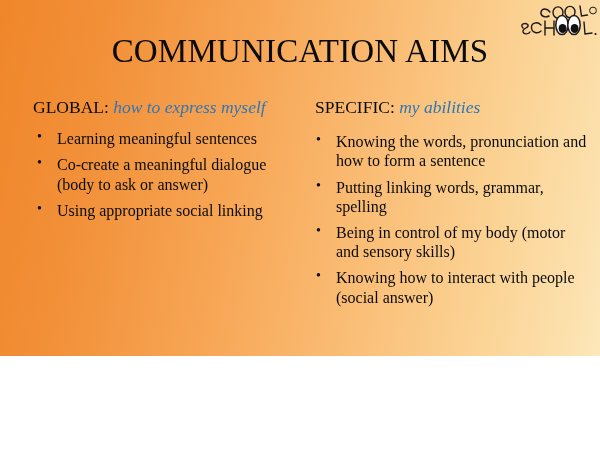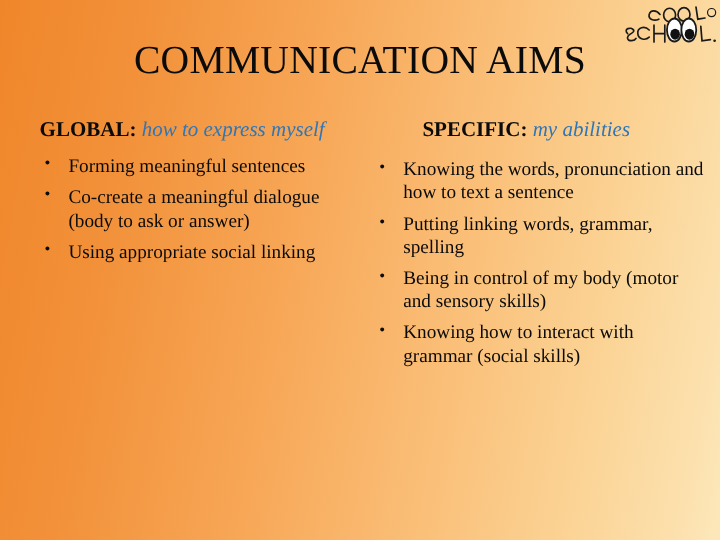--- a/index.html
+++ b/index.html
@@ -8,21 +8,21 @@
   }
   body {
     width: 600px;
     height: 450px;
     overflow: hidden;
     font-family: "Liberation Serif", "DejaVu Serif", serif;
   }
   .slide {
     position: relative;
     width: 600px;
-    height: 450px;
+    height: 356px;
     box-sizing: border-box;
     background:
       linear-gradient(100deg,
         #F0862A 0%,
         #F2913A 18%,
         #F7A655 40%,
         #FABE77 62%,
         #FBD293 80%,
         #FCE0AC 94%,
         #FDE7BA 100%);
@@ -78,30 +78,29 @@
     padding-right: 12px;
   }
 
   .heading {
     font-size: 17.5px;
     line-height: 1.27;
     color: #0B0B0B;
     margin: 0 0 11px 0;
   }
   .heading .lead {
-    font-weight: bold;
+    font-weight: normal;
   }
   .heading .sub {
     font-style: italic;
     color: #2F76B8;
   }
   .col-right .heading {
     margin-bottom: 14px;
     padding-left: 5px;
-    margin-left: 37px;
   }
 
   ul.bullets {
     list-style: none;
     margin: 0;
     padding: 0;
   }
   ul.bullets li {
     position: relative;
     padding-left: 24px;
@@ -163,32 +162,32 @@
 
   <div class="title">COMMUNICATION AIMS</div>
 
   <div class="columns">
 
     <div class="col col-left">
       <div class="heading">
         <span class="lead">GLOBAL:</span><span class="sub"> how to express myself</span>
       </div>
       <ul class="bullets">
-        <li>Forming meaningful sentences</li>
+        <li>Learning meaningful sentences</li>
         <li>Co-create a meaningful dialogue (body to ask or answer)</li>
         <li>Using appropriate social linking</li>
       </ul>
     </div>
 
     <div class="col col-right">
       <div class="heading">
         <span class="lead">SPECIFIC:</span><span class="sub"> my abilities</span>
       </div>
       <ul class="bullets">
-        <li>Knowing the words, pronunciation and how to text a sentence</li>
+        <li>Knowing the words, pronunciation and how to form a sentence</li>
         <li>Putting linking words, grammar, spelling</li>
         <li>Being in control of my body (motor and sensory skills)</li>
-        <li>Knowing how to interact with grammar (social skills)</li>
+        <li>Knowing how to interact with people (social answer)</li>
       </ul>
     </div>
 
   </div>
 </div>
 
 </body></html>

